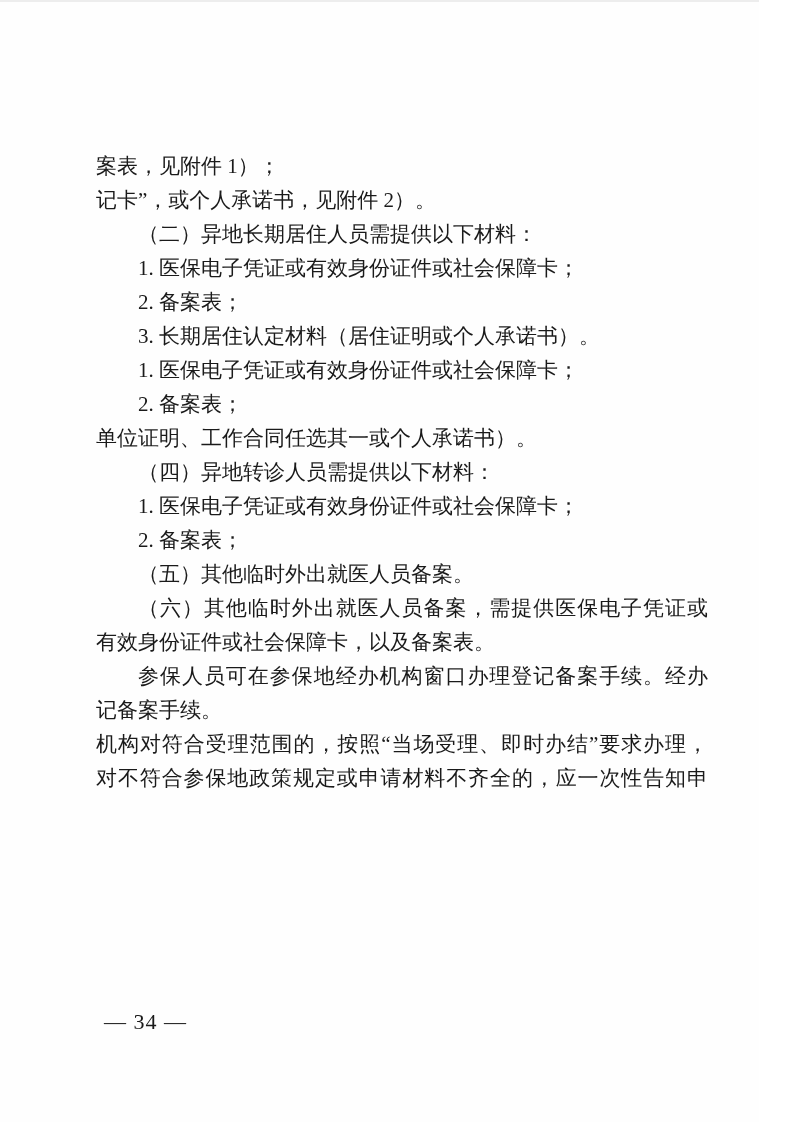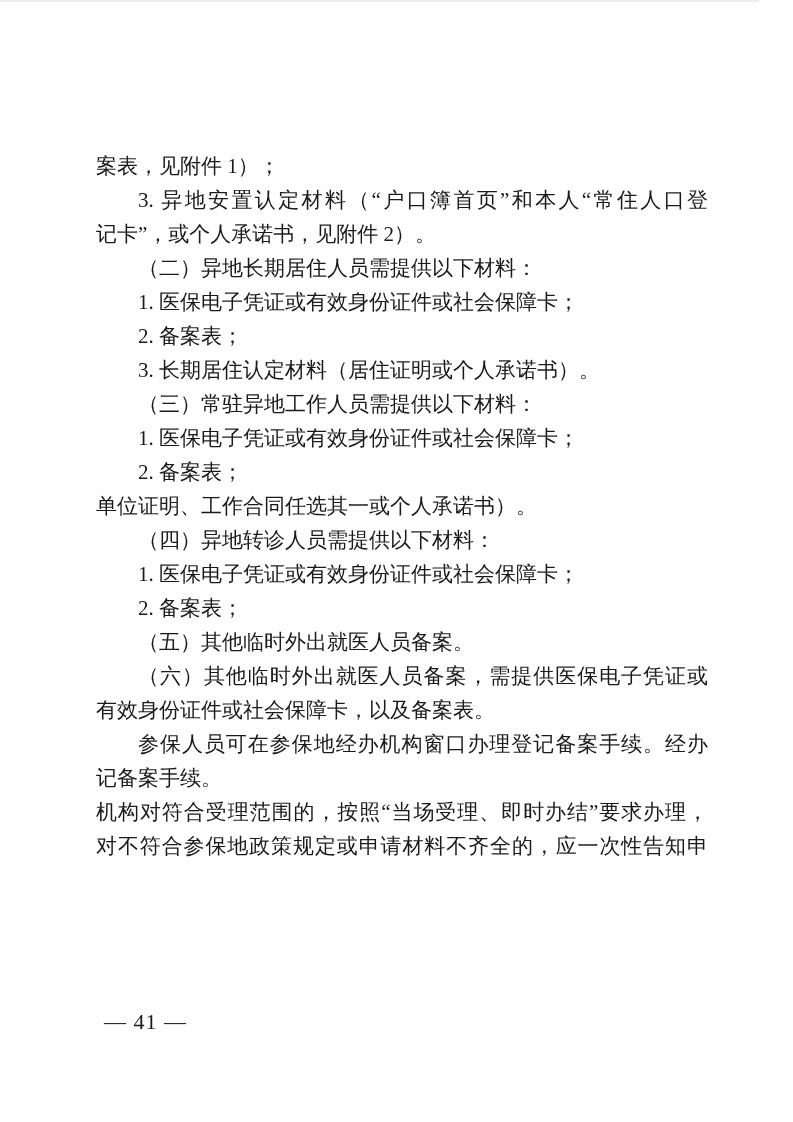--- a/index.html
+++ b/index.html
@@ -48,33 +48,31 @@
     color: #1a1a1a;
   }
 </style>
 </head>
 <body>
 
 <div class="page">
   <main class="doc-body">
   <div class="line"><span class="line-text">案表，见附件 1）；</span></div>
 
-  <div class="line indent fill"><span class="line-text">3. 异地安置认定材料（“户口簿首页”和本人“常住人口登</span></div>
 
   <div class="line"><span class="line-text">记卡”，或个人承诺书，见附件 2）。</span></div>
 
   <div class="line indent"><span class="line-text">（二）异地长期居住人员需提供以下材料：</span></div>
 
   <div class="line indent"><span class="line-text">1. 医保电子凭证或有效身份证件或社会保障卡；</span></div>
 
   <div class="line indent"><span class="line-text">2. 备案表；</span></div>
 
   <div class="line indent"><span class="line-text">3. 长期居住认定材料（居住证明或个人承诺书）。</span></div>
 
-  <div class="line indent"><span class="line-text">（三）常驻异地工作人员需提供以下材料：</span></div>
 
   <div class="line indent"><span class="line-text">1. 医保电子凭证或有效身份证件或社会保障卡；</span></div>
 
   <div class="line indent"><span class="line-text">2. 备案表；</span></div>
 
 
   <div class="line"><span class="line-text">单位证明、工作合同任选其一或个人承诺书）。</span></div>
 
   <div class="line indent"><span class="line-text">（四）异地转诊人员需提供以下材料：</span></div>
 
@@ -93,15 +91,15 @@
   <div class="line indent fill"><span class="line-text">参保人员可在参保地经办机构窗口办理登记备案手续。经办</span></div>
 
   <div class="line"><span class="line-text">记备案手续。</span></div>
 
   <div class="line fill"><span class="line-text">机构对符合受理范围的，按照“当场受理、即时办结”要求办理，</span></div>
 
   <div class="line fill"><span class="line-text">对不符合参保地政策规定或申请材料不齐全的，应一次性告知申</span></div>
 
 </main>
   <footer class="page-footer">
-    <span>— 41 —</span>
+    <span>— 34 —</span>
   </footer>
 </div>
 
 </body></html>

